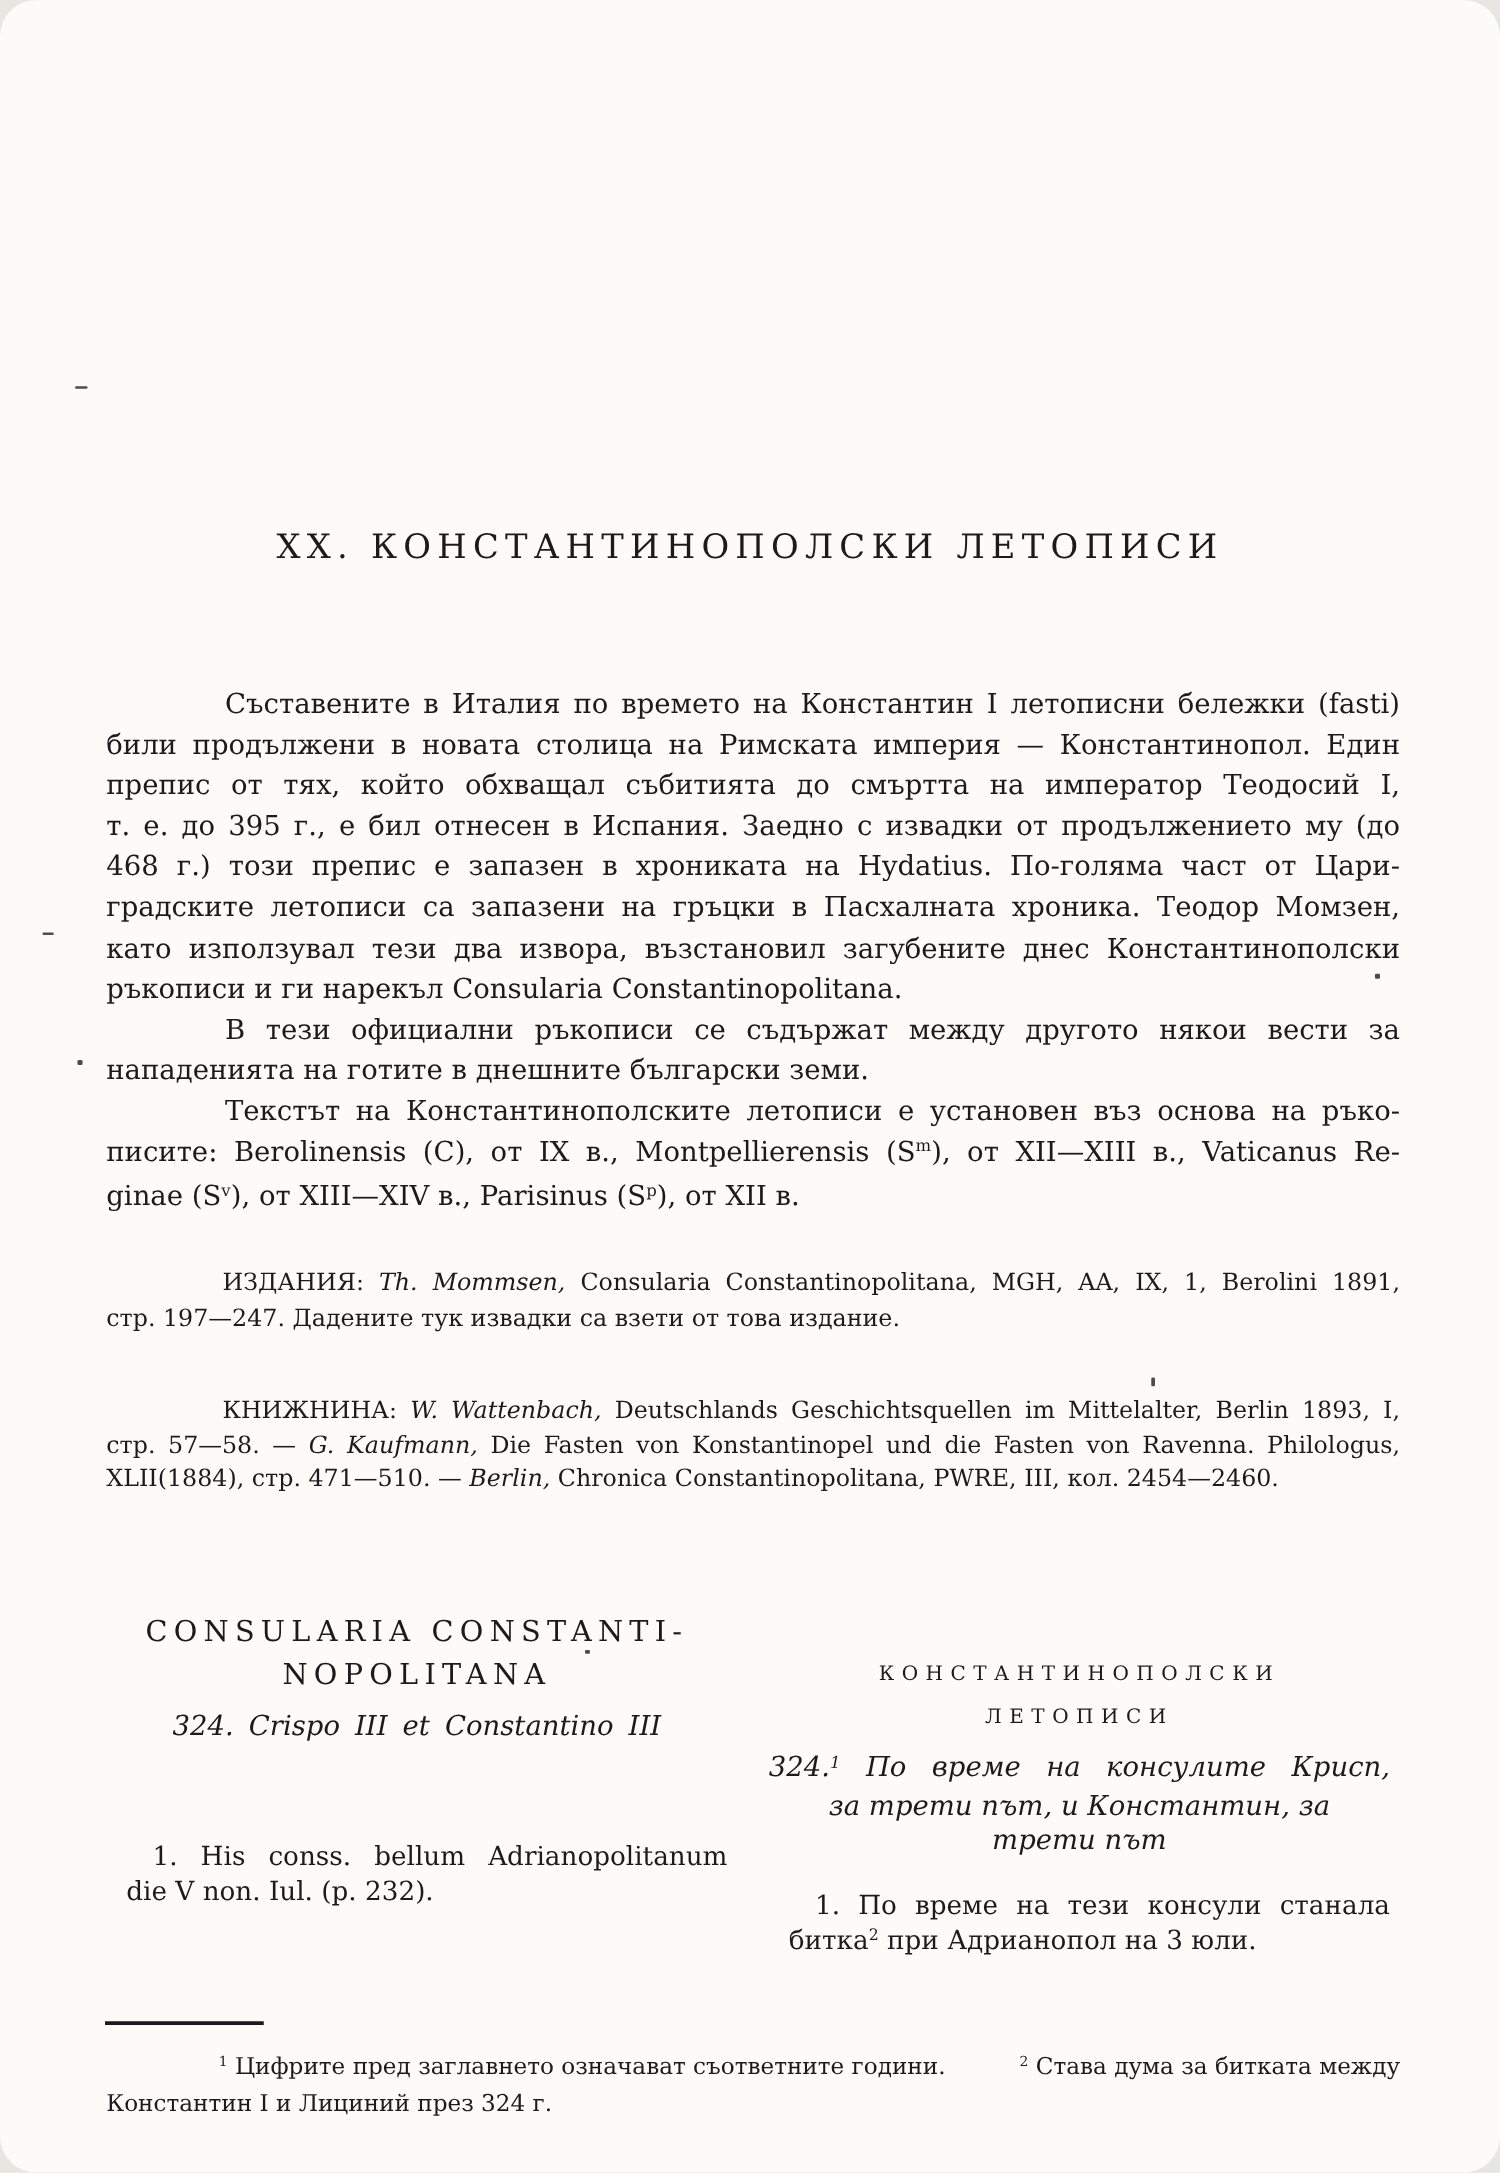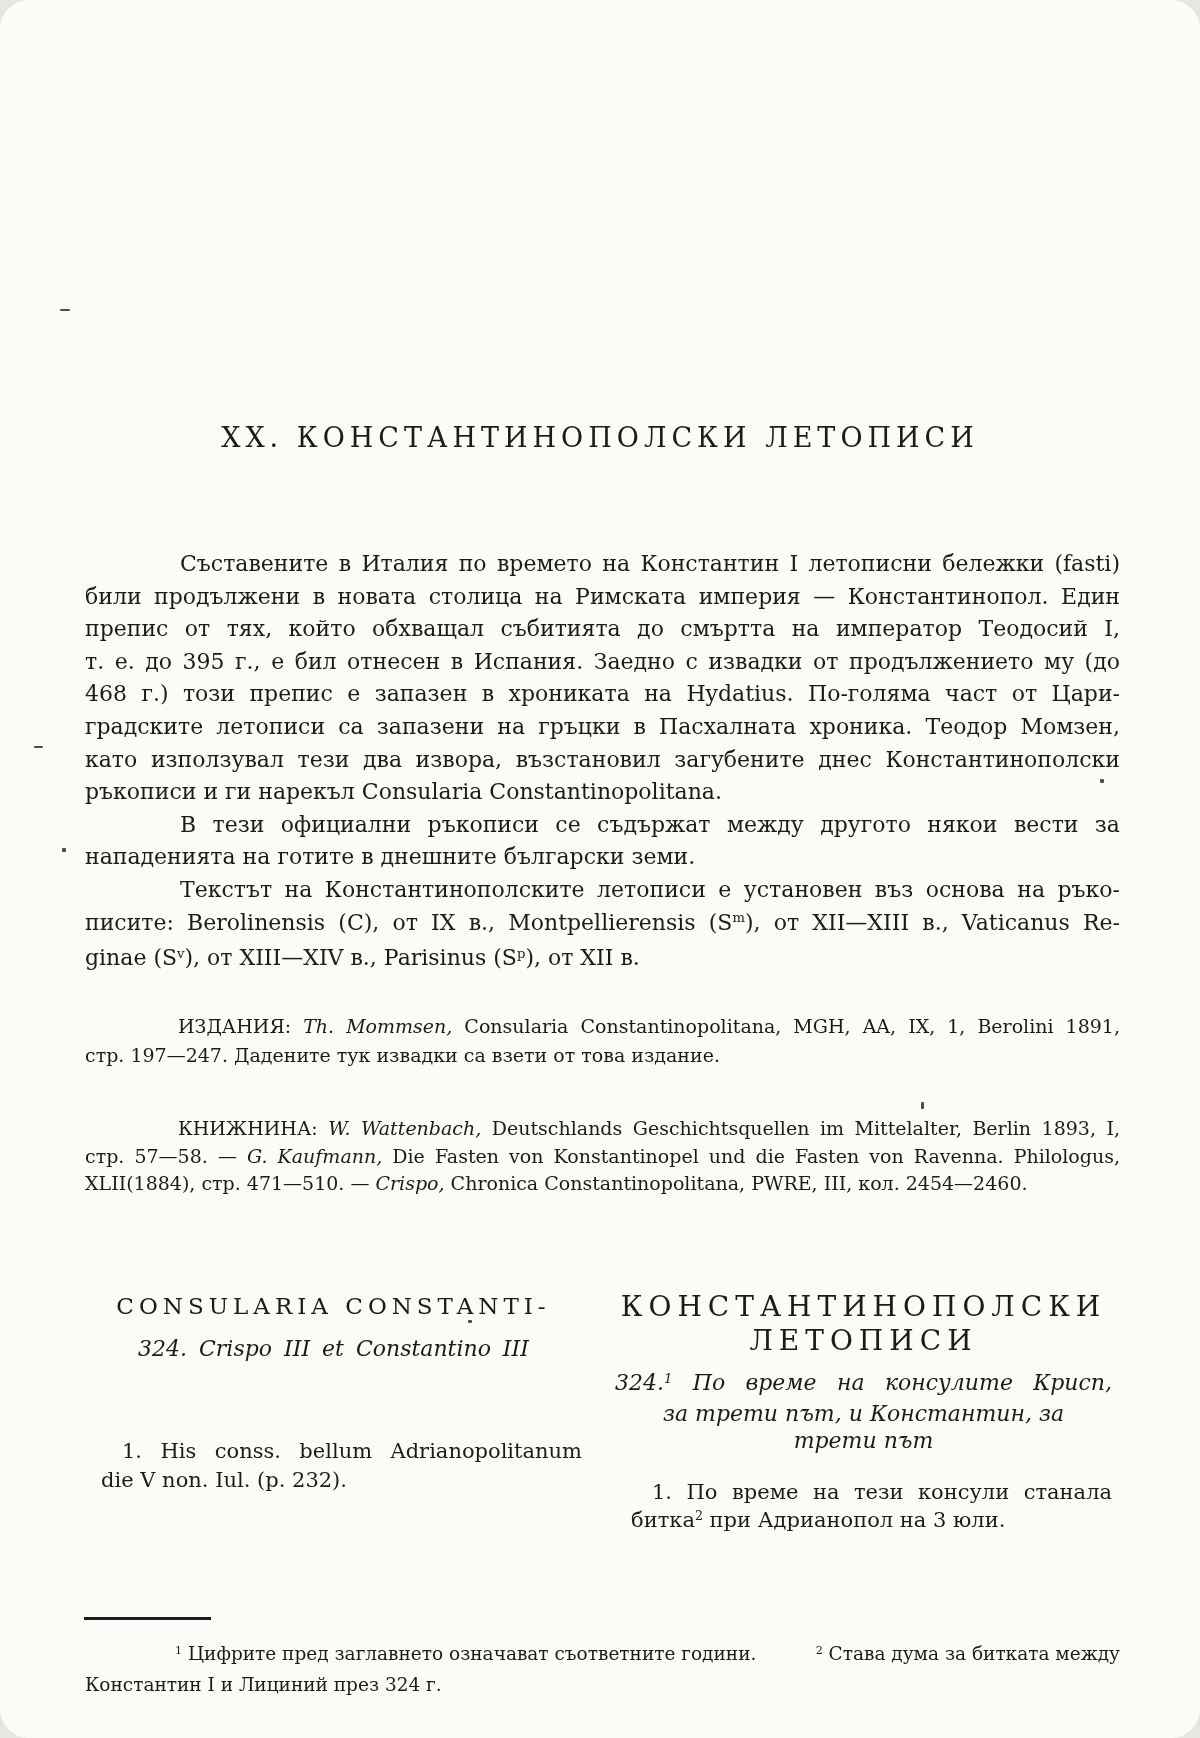--- a/index.html
+++ b/index.html
@@ -24,21 +24,21 @@
   .literature{top:1115px;line-height:27.6px;}
   .refs .tline{text-align:justify;text-align-last:justify;}
   .refs .tline:last-child{text-align-last:left;}
   .refs .tline:first-child{text-indent:93px;}
   .it{font-style:italic;}
   .sup{font-size:60%;position:relative;top:-0.55em;}
   .col{position:absolute;top:1290px;width:497px;}
   .col-latin{left:85px;}
   .col-bg{left:615px;}
   .col-heading{text-align:center;font-size:23px;line-height:33.5px;letter-spacing:5px;}
-  .col-bg .col-heading{font-size:28px;letter-spacing:6px;line-height:34px;}
+  .col-bg .col-heading{font-size:16px;letter-spacing:6px;line-height:34px;margin-top:32px;}
   .col-sub{margin-top:11px;font-size:22px;line-height:27.5px;}
   .sub-latin{text-align:center;word-spacing:5px;}
   .sub-bg .tline{text-align:right;text-align-last:center;}
   .sub-bg .tline:first-child{text-align:justify;text-align-last:justify;}
   .col-body{font-size:21px;line-height:28.5px;}
   .col-latin .col-body{margin-top:75px;}
   .col-bg .col-body{margin-top:23px;}
   .col-body .tline{text-align:justify;text-align-last:justify;}
   .col-body .tline:last-child{text-align-last:left;margin-left:16px;}
   .col-body .tline:first-child{text-indent:37px;}
@@ -84,26 +84,27 @@
   </div>
 
   <div class="refs editions">
       <div class="tline"><span>ИЗДАНИЯ: </span><span class="it">Th. Mommsen,</span><span> Consularia Constantinopolitana, MGH, AA, IX, 1, Berolini 1891,</span></div>
       <div class="tline">стр. 197—247. Дадените тук извадки са взети от това издание.</div>
     </div>
 
   <div class="refs literature">
       <div class="tline"><span>КНИЖНИНА: </span><span class="it">W. Wattenbach,</span><span> Deutschlands Geschichtsquellen im Mittelalter, Berlin 1893, I,</span></div>
       <div class="tline"><span>стр. 57—58. — </span><span class="it">G. Kaufmann,</span><span> Die Fasten von Konstantinopel und die Fasten von Ravenna. Philologus,</span></div>
-      <div class="tline"><span>XLII(1884), стр. 471—510. — </span><span class="it">Crispo,</span><span> Chronica Constantinopolitana, PWRE, III, кол. 2454—2460.</span></div>
+      <div class="tline"><span>XLII(1884), стр. 471—510. — </span><span class="it">Berlin,</span><span> Chronica Constantinopolitana, PWRE, III, кол. 2454—2460.</span></div>
     </div>
 
   <div class="col col-latin">
     <div class="col-heading">
       <div>CONSULARIA CONSTANTI-</div>
+      <div>NOPOLITANA</div>
     </div>
     <div class="col-sub sub-latin it">324. Crispo III et Constantino III</div>
     <div class="col-body">
         <div class="tline">1. His conss. bellum Adrianopolitanum</div>
         <div class="tline">die V non. Iul. (p. 232).</div>
       </div>
   </div>
 
   <div class="col col-bg">
     <div class="col-heading">

